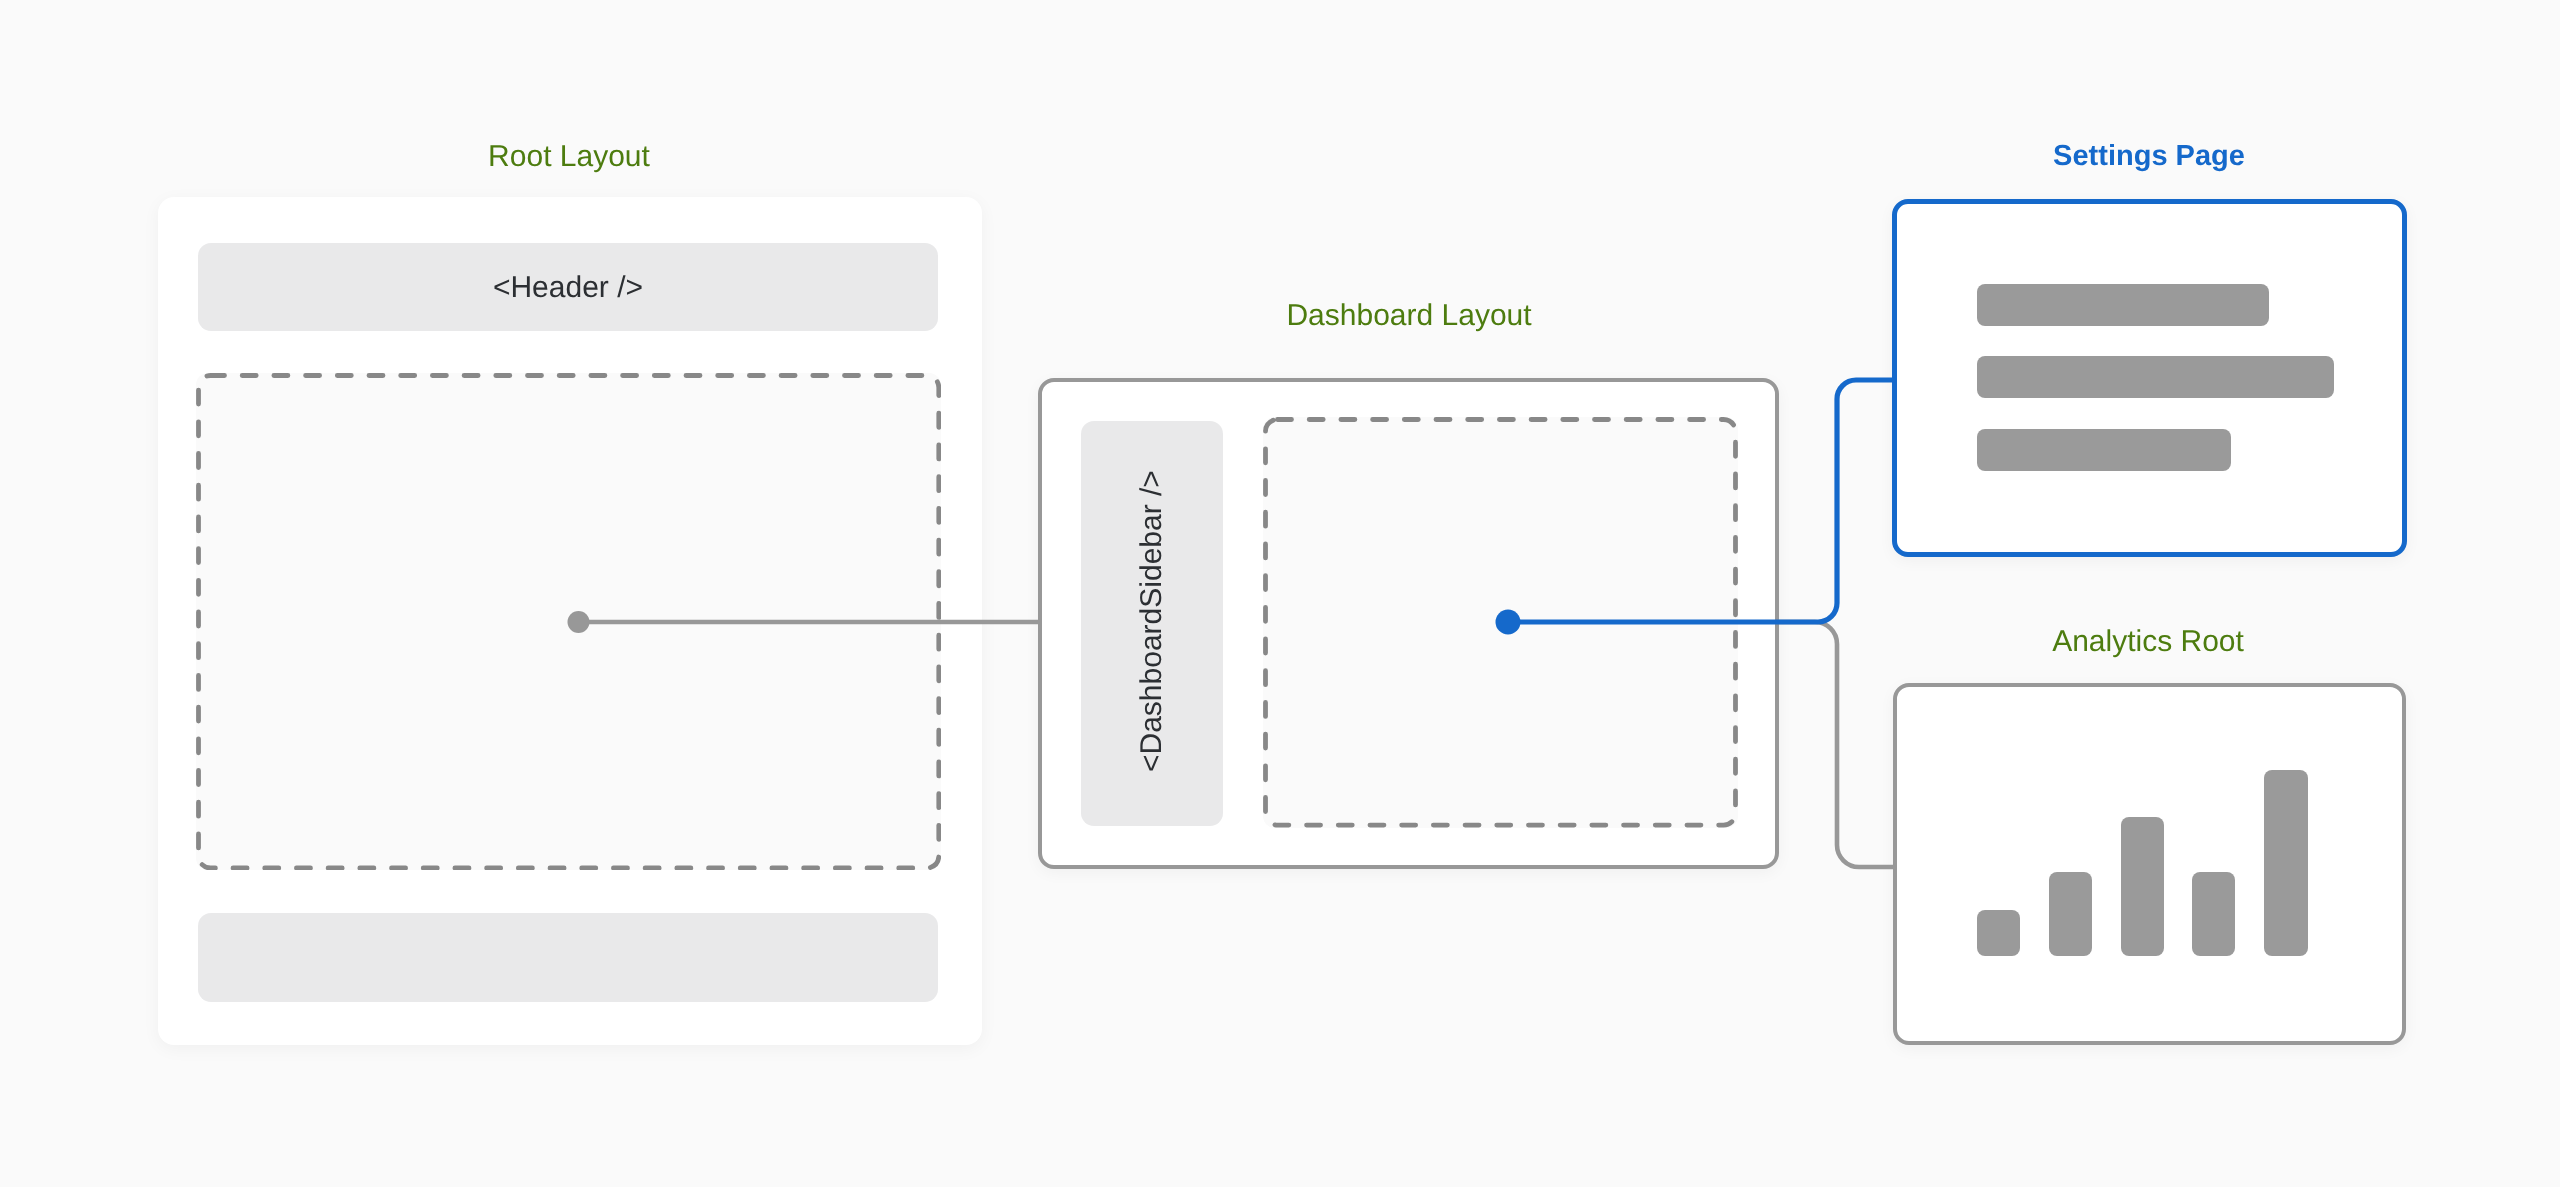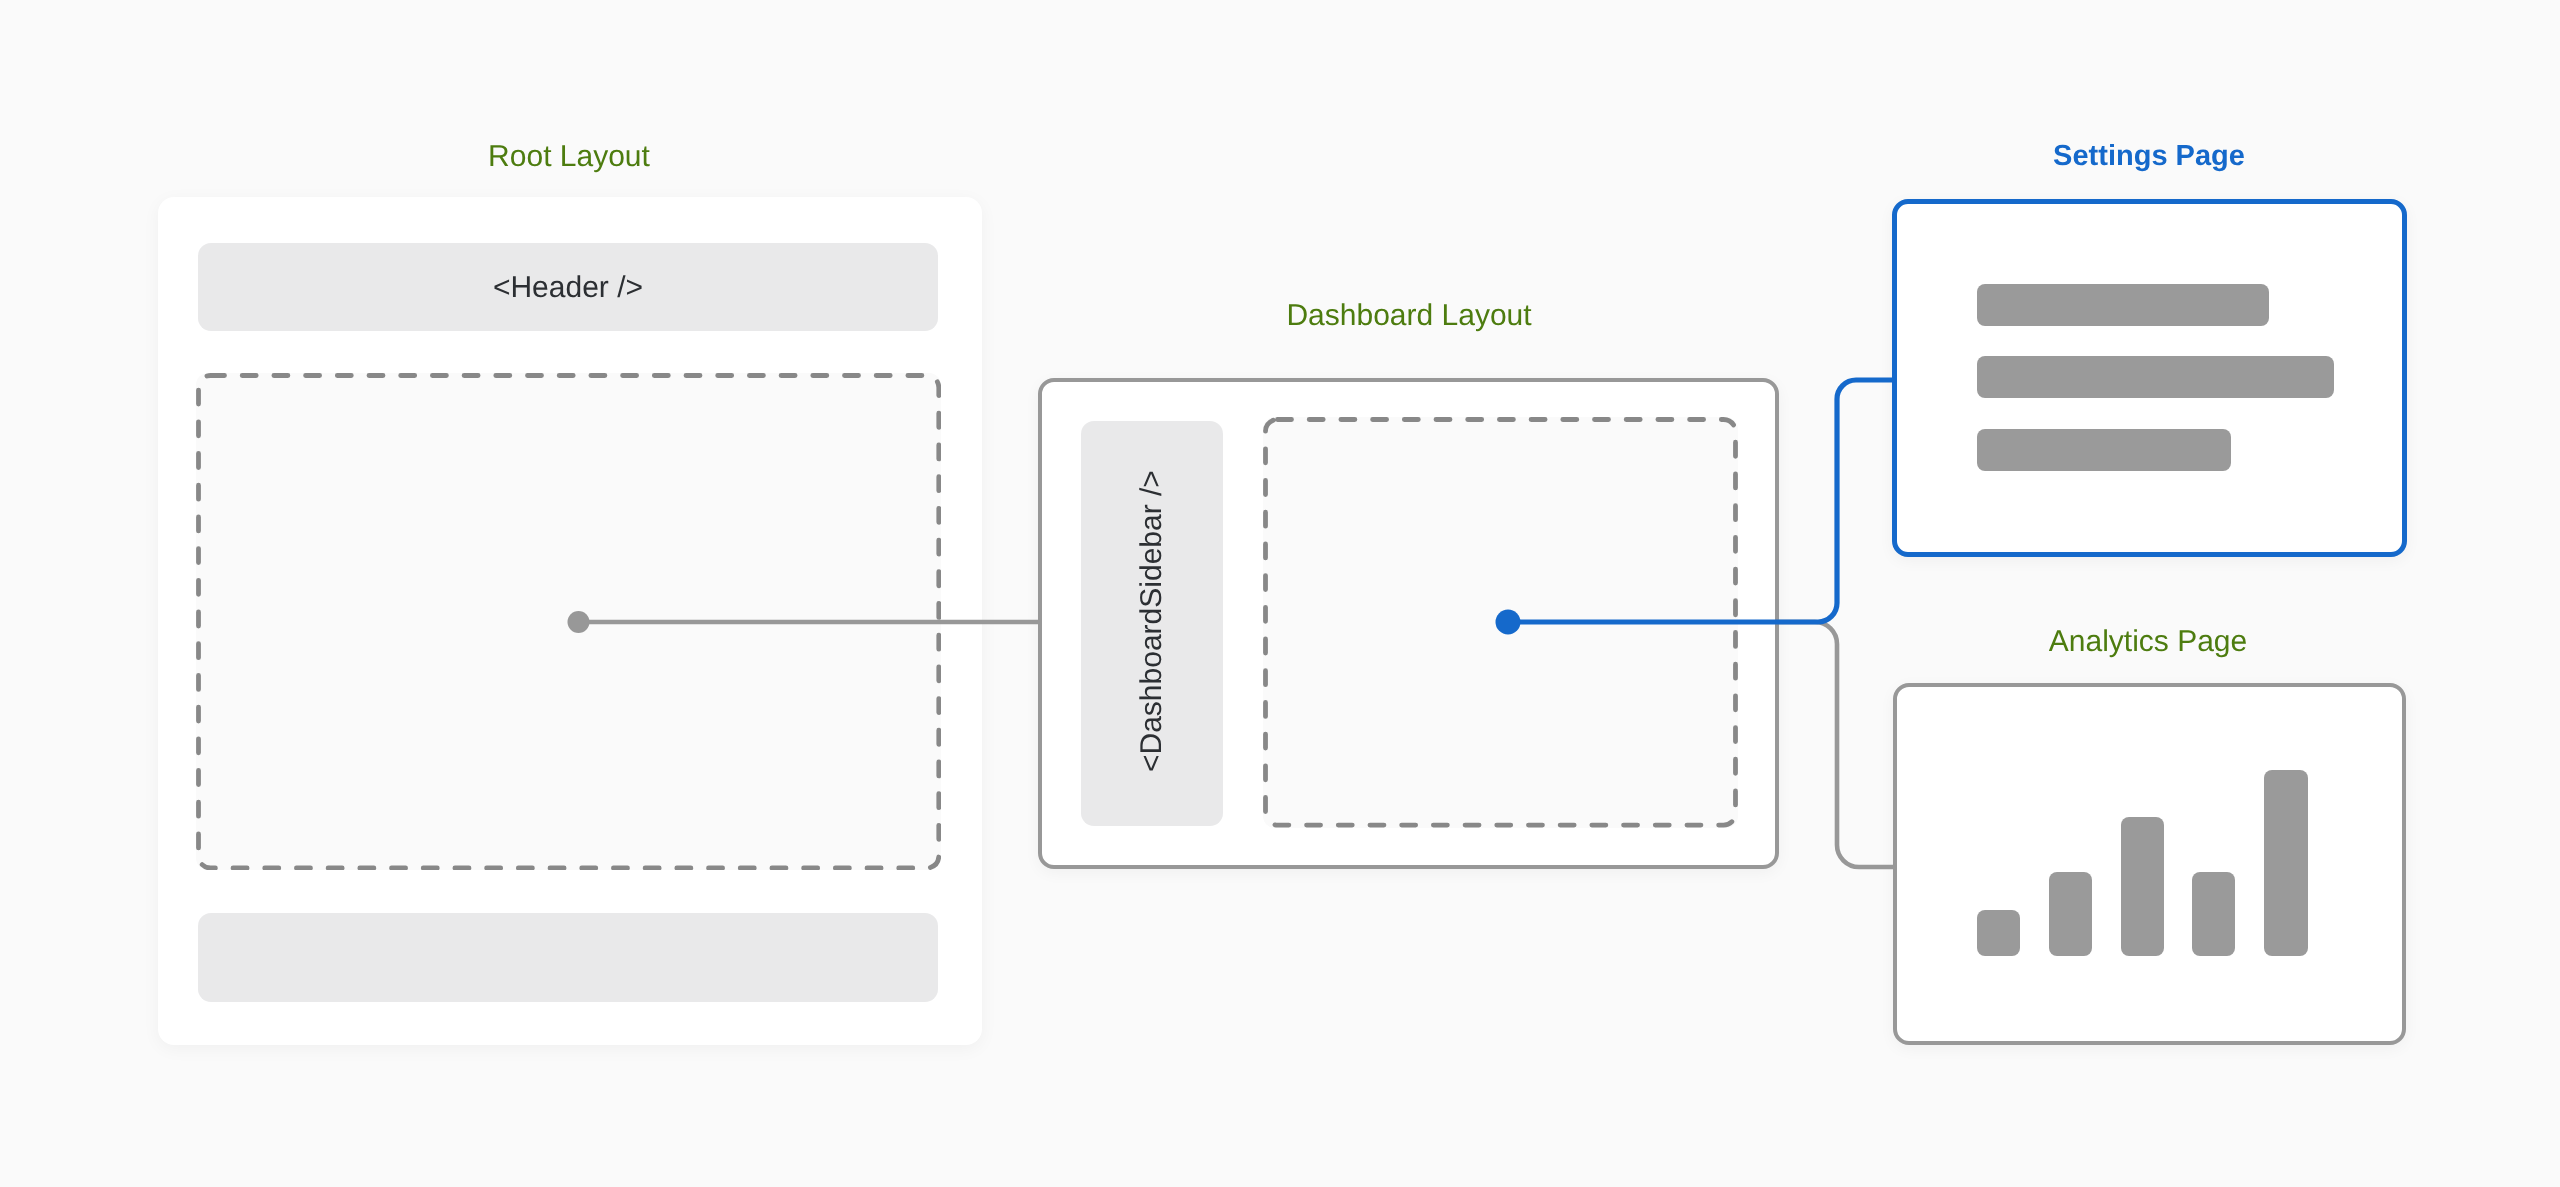--- a/index.html
+++ b/index.html
@@ -44,21 +44,21 @@
         <rect x="2.5" y="2.5" width="470" height="405.6" rx="12" ry="12" fill="none" stroke="#888888" stroke-width="4.8" stroke-linecap="round" stroke-dasharray="14 17.7"></rect>
       </svg>
   </div>
 
   <div class="caption accent" style="left:2148.5px;top:141.5px;font-size:29px">Settings Page</div>
   <div class="card" style="left:1891.5px;top:198.7px;width:515px;height:358px;border:5px solid #1569cb;border-radius:16px;box-shadow:0 4px 16px rgba(0,0,0,.045)"></div>
   <div class="bar" style="left: 1977px; top: 284px; width: 292px; height: 42px;"></div>
   <div class="bar" style="left: 1977px; top: 356px; width: 357px; height: 42px;"></div>
   <div class="bar" style="left: 1977px; top: 429px; width: 254px; height: 42px;"></div>
 
-  <div class="caption" style="left:2148px;top:626.5px">Analytics Page</div>
+  <div class="caption" style="left:2148px;top:626.5px">Analytics Root</div>
   <div class="card" style="left:1892.5px;top:682.5px;width:513px;height:362px;border:4px solid #989898;border-radius:16px;box-shadow:0 4px 16px rgba(0,0,0,.045)"></div>
   <div class="bar chart-bar" style="left: 1977px; width: 43px; height: 46px;"></div>
   <div class="bar chart-bar" style="left: 2049px; width: 43px; height: 84px;"></div>
   <div class="bar chart-bar" style="left: 2121px; width: 43px; height: 139px;"></div>
   <div class="bar chart-bar" style="left: 2192px; width: 43px; height: 84px;"></div>
   <div class="bar chart-bar" style="left: 2264px; width: 44px; height: 186px;"></div>
 
   <svg class="conn" viewBox="0 0 2560 1187">
     <path d="M 578.5 622 L 1041 622" fill="none" stroke="#989898" stroke-width="4.6"></path>
     <circle cx="578.5" cy="622" r="11" fill="#989898"></circle>

